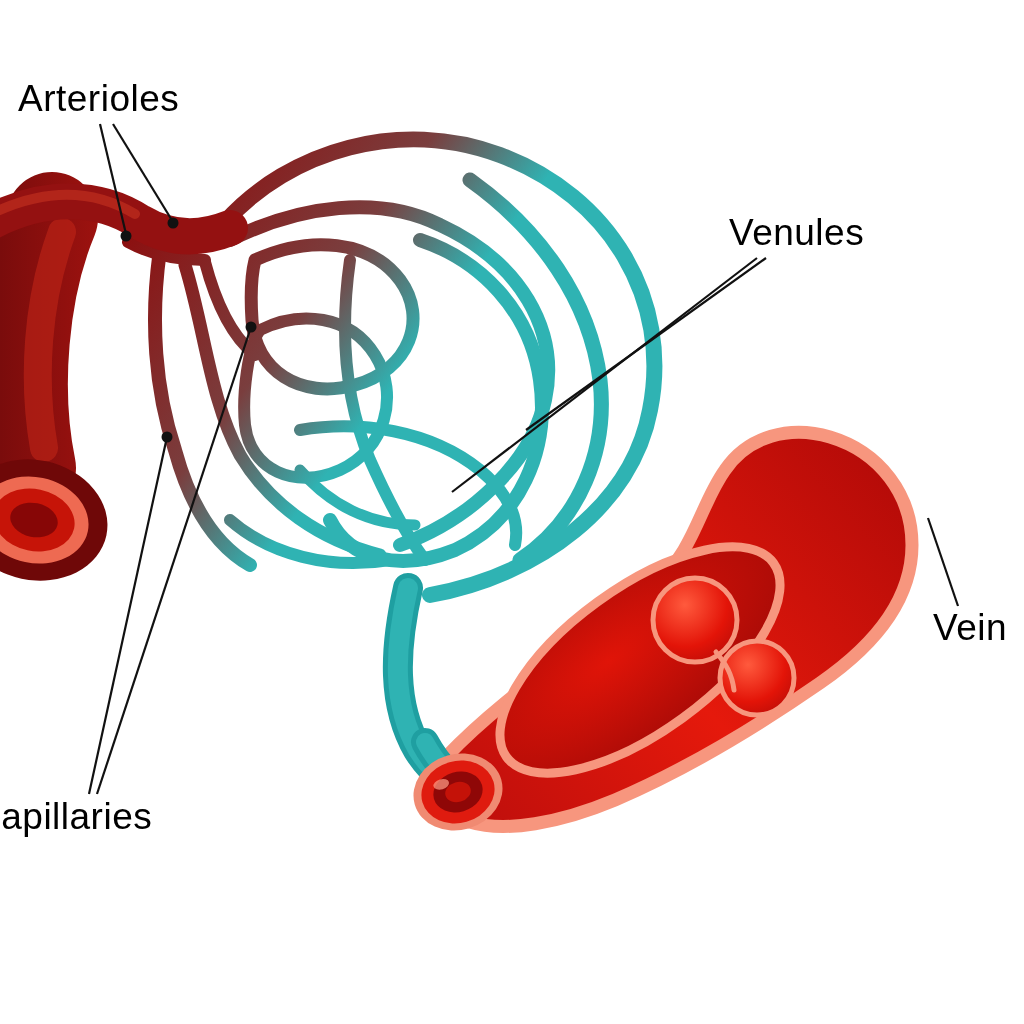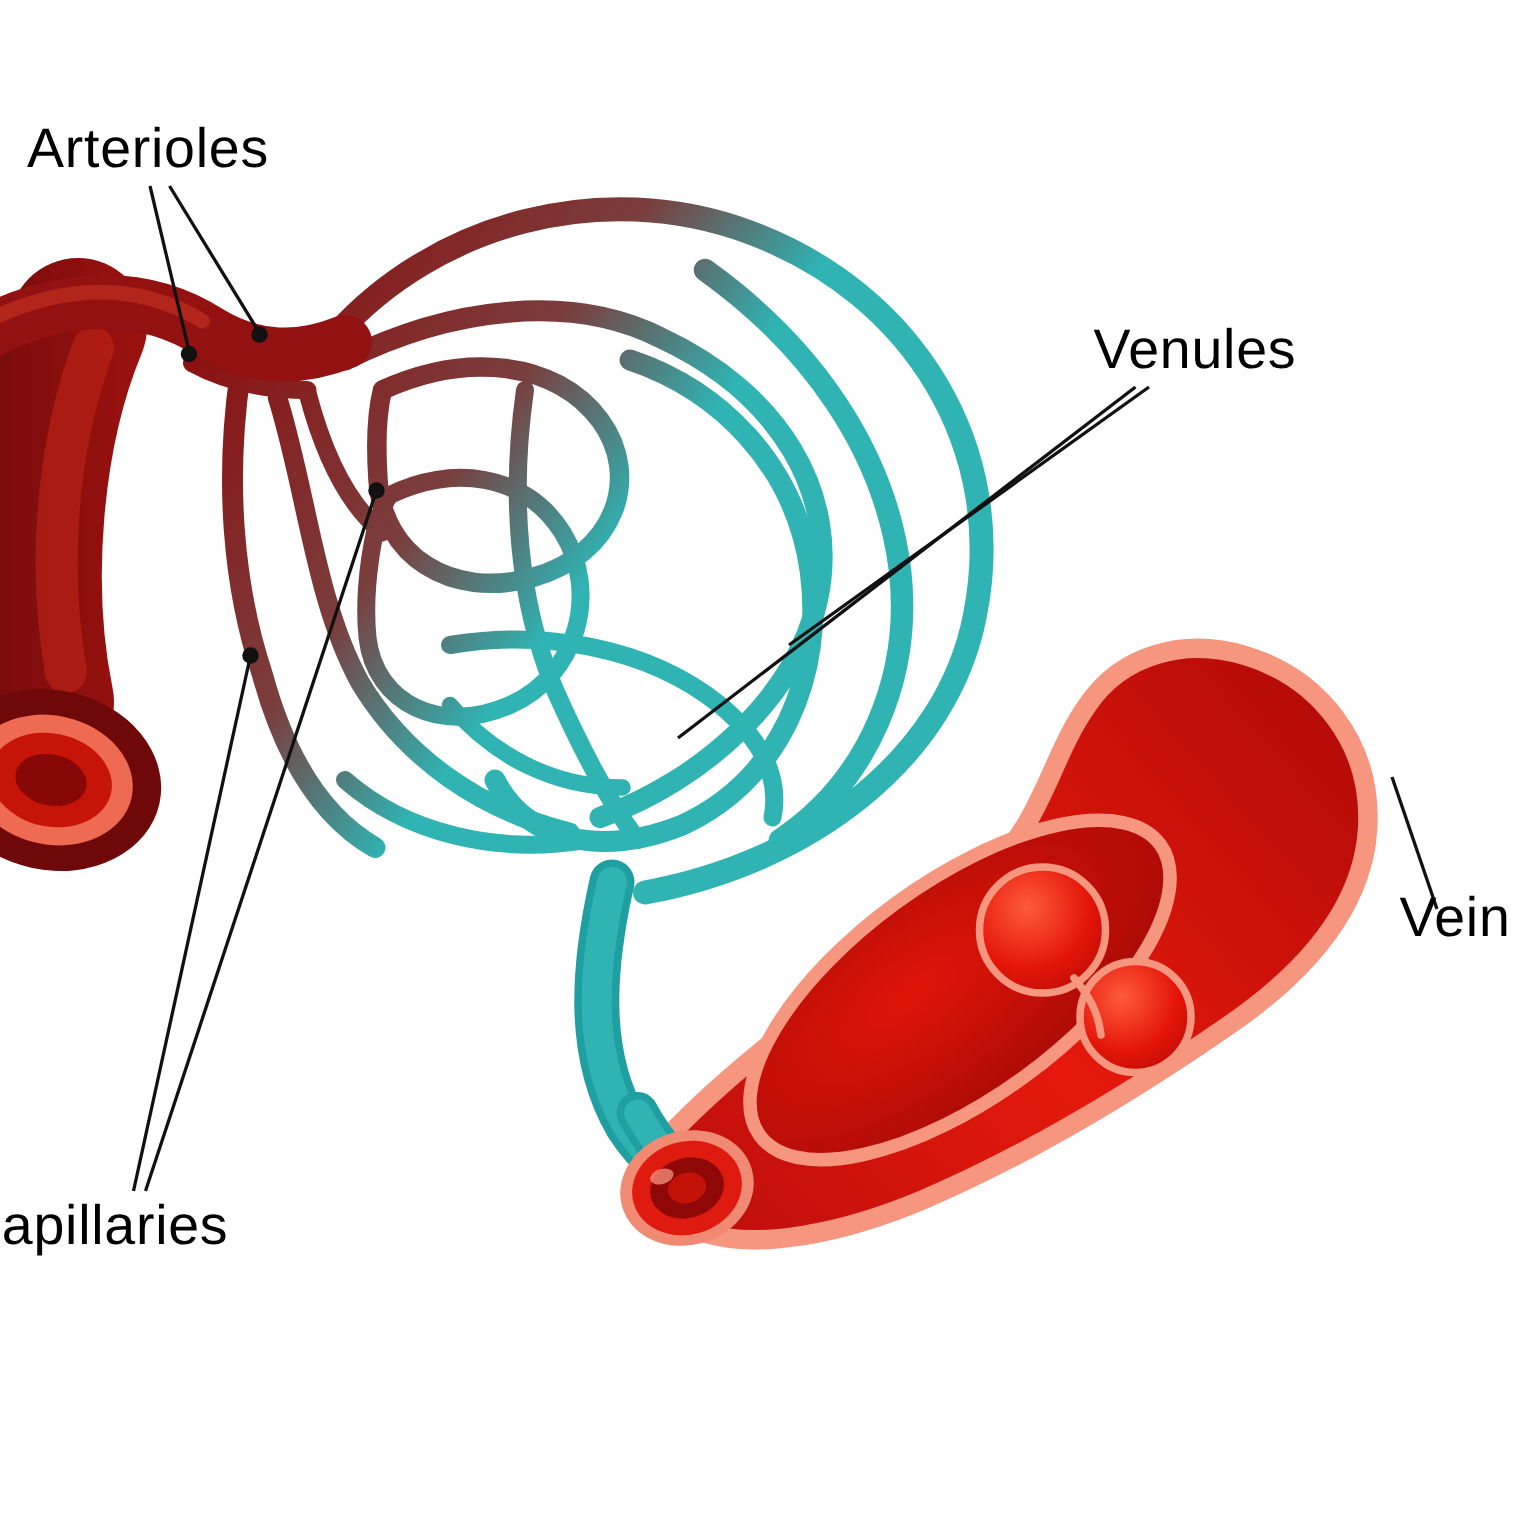--- a/index.html
+++ b/index.html
@@ -8,21 +8,21 @@
     background:#fff;font-family:"Liberation Sans",sans-serif;
   }
   .stage svg{position:absolute;left:0;top:0;}
   .label{
     position:absolute;font-size:37px;line-height:1.15;color:#000;
     white-space:nowrap;letter-spacing:0.5px;
   }
   .lbl-arterioles{left:18px;top:78px;}
   .lbl-venules{left:729px;top:212px;}
   .lbl-capillaries{left:-26px;top:796px;}
-  .lbl-vein{left:933px;top:591px;}
+  .lbl-vein{left:933px;top:607px;}
 </style>
 </head>
 <body>
 
 <div class="stage">
 
   <svg width="1024" height="1024" viewBox="0 0 1024 1024" xmlns="http://www.w3.org/2000/svg">
     <defs>
       <linearGradient id="netGrad" gradientUnits="userSpaceOnUse" x1="170" y1="180" x2="560" y2="470">
         <stop offset="0" stop-color="#8c1010"></stop>

